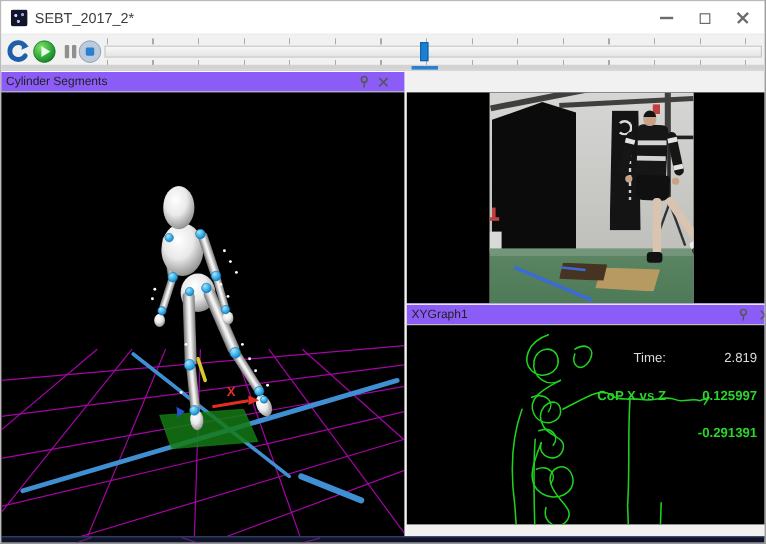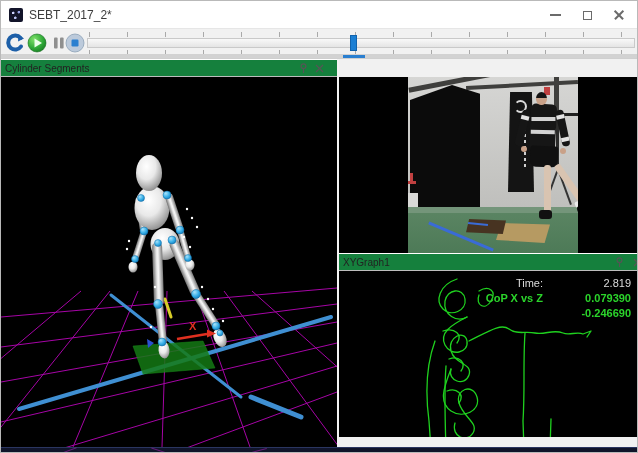--- a/index.html
+++ b/index.html
@@ -36,21 +36,21 @@
   .tick-top { top:3px; } .tick-bot { top:21px; }
   .track { position:absolute; left:0; right:0; top:9px; height:10px;
            background:linear-gradient(#f8f8f8,#e4e4e4); border:1px solid #c9c9c9; }
   .handle { position:absolute; left:263px; top:6px; width:7px; height:16px;
             background:#1b7fd4; border:1px solid #1163ad; }
   .substrip { position:absolute; left:0; right:0; bottom:0; height:4px; background:#d2d2d2; }
   .subdash { position:absolute; left:342px; bottom:0; width:22px; height:3px; background:#2a7fd0; }
 
   
   .main { position:absolute; left:0; top:58px; width:638px; height:388px; }
-  .phead { position:absolute; left:0; right:0; top:0; height:18px; background:#15803d;
+  .phead { position:absolute; left:0; right:0; top:0; height:18px; background:#8b5cf6;
            border-top:1px solid #ffffff; border-bottom:1px solid #bdbdbd; }
   .phead .ptitle { position:absolute; left:4px; top:3px; font-size:10px; color:#222; }
   .phico { position:absolute; top:3px; width:11px; height:11px; }
   .viewport { position:absolute; left:0; right:0; top:18px; bottom:0; background:#000; overflow:hidden; }
 
   .panel-3d   { position:absolute; left:0;   top:0;   width:336px; height:388px; }
   .panel-cam  { position:absolute; left:338px; top:0; width:300px; height:194px; }
   .panel-graph{ position:absolute; left:338px; top:194px; width:300px; height:184px; }
   .vdivider { position:absolute; left:336px; top:0; width:2px; height:388px; background:#f4f4f4; }
 
@@ -88,21 +88,21 @@
   .p-band { position:absolute; left:0; width:8px; height:4px; background:#e4e4e4; }
   .p-hand { position:absolute; width:6px; height:6px; border-radius:50%; background:#c9a188; }
   .p-shorts { position:absolute; left:122px; top:69px; width:28px; height:21px; background:#101010;
               border-radius:3px 3px 6px 6px; transform:rotate(2deg); }
   .p-leg { position:absolute; background:#d9c4b1; border-radius:3px; transform-origin:top center; }
   .p-shoe { position:absolute; background:#111; border-radius:3px; }
   .p-sock { position:absolute; background:#ececec; border-radius:2px; }
 
   
   .readout { position:absolute; right:8px; top:5px; font-size:11px; text-align:right; }
-  .ro-row { display:flex; justify-content:flex-end; gap:14px; line-height:15px; }
+  .ro-row { display:flex; justify-content:flex-end; gap:2px; line-height:15px;margin-top:16px; }
   .ro-label { width:82px; text-align:right; }
   .ro-value { width:74px; text-align:right; }
   .ro-white { color:#dcdcdc; }
   .ro-green { color:#2bd42b;font-weight:bold; }
 
   
   .bottomstrip { position:absolute; left:0; top:446px; width:638px; height:7px; background:#10142a;
                  border-top:1px solid #2a3560; }
   .bs-slash { position:absolute; top:2px; width:16px; height:1px; background:#8a1f9a; opacity:.7; }
 </style>
@@ -374,25 +374,25 @@
             <path d="M140,20 C150,14 158,20 152,30 C146,40 136,34 140,24"></path>
           </g>
         </svg>
         <div class="readout">
           <div class="ro-row">
             <span class="ro-label ro-white">Time:</span>
             <span class="ro-value ro-white">2.819</span>
           </div>
           <div class="ro-row">
             <span class="ro-label ro-green">CoP X vs Z</span>
-            <span class="ro-value ro-green">0.079390</span>
+            <span class="ro-value ro-green">0.125997</span>
           </div>
           <div class="ro-row">
             <span class="ro-label"></span>
-            <span class="ro-value ro-green">-0.246690</span>
+            <span class="ro-value ro-green">-0.291391</span>
           </div>
         </div>
       </div>
     </div>
   </div>
 
   <div class="bottomstrip">
     <div class="bs-slash" style="left:60px;transform:rotate(-20deg)"></div>
     <div class="bs-slash" style="left:150px;transform:rotate(18deg)"></div>
     <div class="bs-slash" style="left:250px;transform:rotate(-15deg)"></div>

